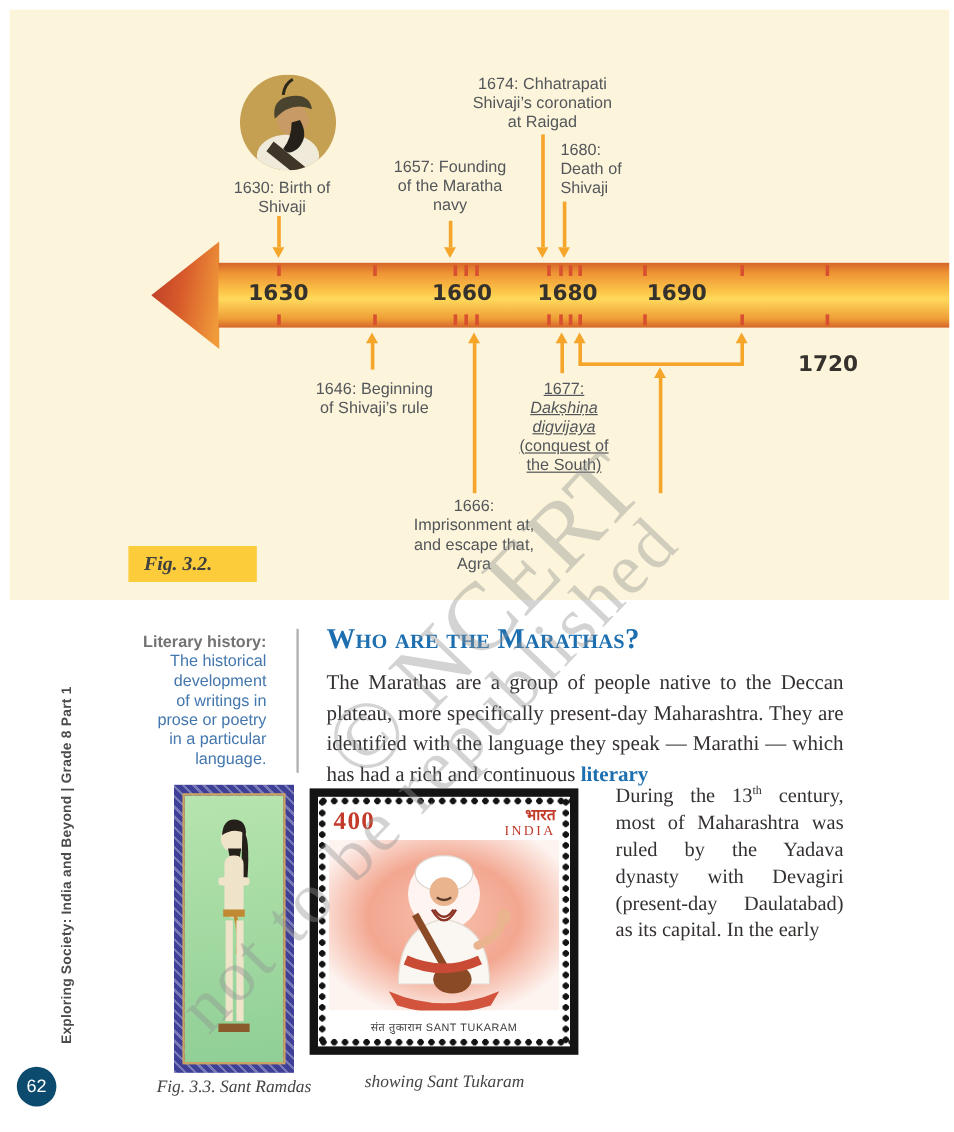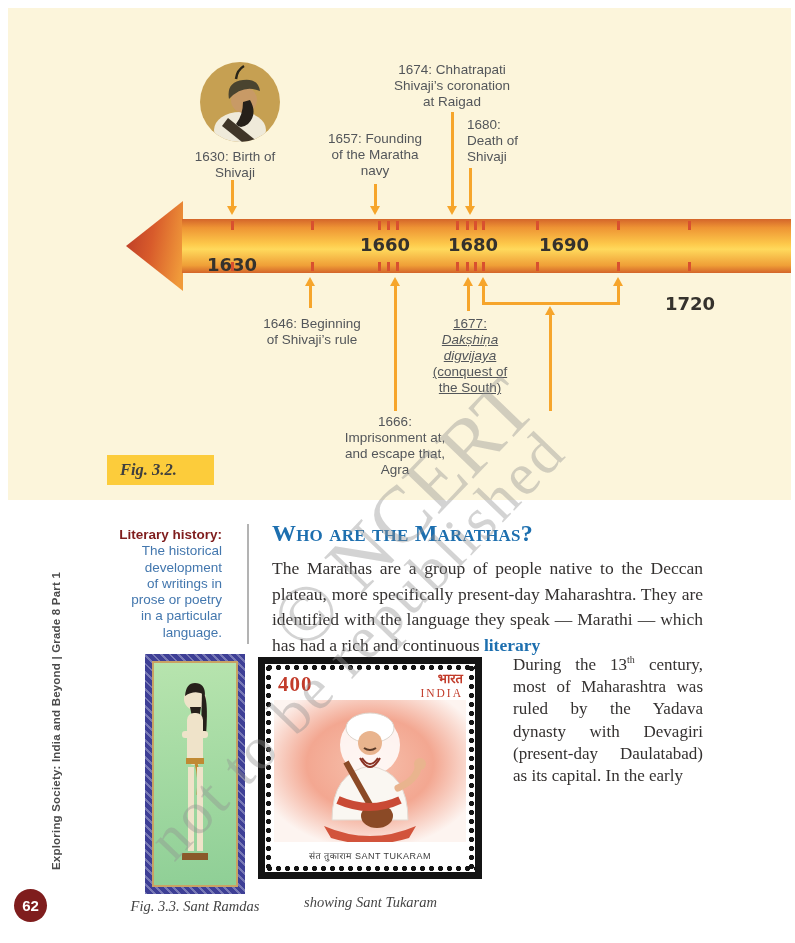--- a/index.html
+++ b/index.html
@@ -33,21 +33,21 @@
 
   
   .wm{position:absolute;font-family:"Liberation Serif",serif;color:rgba(145,145,145,0.40);
       pointer-events:none;z-index:6;white-space:nowrap;}
   #wm1{left:285px;top:590px;font-size:80px;transform:rotate(-46deg);transform-origin:0 50%;}
   #wm2{left:160px;top:815px;font-size:60px;letter-spacing:3px;transform:rotate(-46deg);transform-origin:0 50%;}
 
   
   .sidebar-def{position:absolute;left:97px;top:527px;width:125px;text-align:right;z-index:3;
       font-size:13.5px;line-height:16.3px;color:#4377AE;white-space:pre-line;}
-  .sidebar-def .term{color:#7f1d1d;font-weight:bold;}
+  .sidebar-def .term{color:#737373;font-weight:bold;}
   .v-divider{position:absolute;left:247px;top:524px;width:1.5px;height:120px;background:#b3b3b3;z-index:3;}
   .heading{position:absolute;left:272px;top:520px;z-index:3;font-family:"Liberation Serif",serif;
       font-variant:small-caps;font-weight:bold;font-size:24px;color:#1D6FAF;letter-spacing:0.2px;}
   .body-p1{position:absolute;left:272px;top:556px;width:431px;z-index:3;
       font-family:"Liberation Serif",serif;font-size:17.5px;line-height:25.7px;color:#343130;
       text-align:justify;}
   .term-blue{color:#1D6FAF;font-weight:bold;}
   .col-text{position:absolute;left:513px;top:649px;width:190px;z-index:3;
       font-family:"Liberation Serif",serif;font-size:17px;line-height:22.3px;color:#343130;
       text-align:justify;}
@@ -79,21 +79,21 @@
   .stamp-country .en{font-size:11.5px;letter-spacing:2px;font-family:"Liberation Serif",serif;}
   .stamp-art{position:absolute;left:9px;top:36px;}
   .stamp-subject{position:absolute;left:0;right:0;bottom:10px;text-align:center;font-size:9px;
       color:#3a3a3a;letter-spacing:0.5px;}
 
   
   .v-title{position:absolute;left:50px;top:612px;height:258px;z-index:3;writing-mode:vertical-rl;
       transform:rotate(180deg);font-weight:bold;font-size:11.5px;color:#4b4b4b;white-space:nowrap;
       letter-spacing:0.2px;}
   .page-num{position:absolute;left:14px;top:889px;width:33px;height:33px;border-radius:50%;
-      background:#7f1d1d;color:#fff;font-weight:bold;font-size:15px;display:flex;
+      background:#0c4a6e;color:#fff;font-weight:normal;font-size:15px;display:flex;
       align-items:center;justify-content:center;z-index:3;}
 </style>
 </head>
 <body>
 
 <div class="page">
 
   <div class="panel"></div>
 
   <div id="tl-layer">
@@ -106,21 +106,21 @@
         <ellipse cx="40" cy="68" rx="26" ry="18" fill="#EFEADA"></ellipse>
         <path d="M28 56 L58 80 L42 80 L22 64 Z" fill="#3F3528"></path>
         <circle cx="44" cy="38" r="13" fill="#C89A66"></circle>
         <path d="M50 38 q8 14 -2 24 q-8 6 -12 0 q7 -9 7 -22 z" fill="#26201A"></path>
         <path d="M29 37 q-3 -17 14 -19 q15 -2 17 11 q-17 -7 -31 8 z" fill="#4A442F"></path>
         <path d="M36 17 q1 -9 8 -13" stroke="#2A2619" stroke-width="2.5" fill="none"></path>
       </svg>
     </div>
 
     <div class="fig-label">Fig. 3.2.</div>
-  <div class="tl-year" style="left: 202px; top: 234px; width: 60px; margin-top: 20px;">1630</div>
+  <div class="tl-year" style="left: 202px; top: 234px; width: 60px;">1630</div>
       <div class="tl-year" style="left: 355px; top: 234px; width: 60px;">1660</div>
       <div class="tl-year" style="left: 443px; top: 234px; width: 60px;">1680</div>
       <div class="tl-year" style="left: 534px; top: 234px; width: 60px;">1690</div>
       <div class="tl-year" style="left: 660px; top: 248px; width: 60px; margin-top: 45px;">1720</div>
       <div class="tl-tick" style="left: 231px; top: 221px;"></div>
       <div class="tl-tick" style="left: 231px; top: 262px;"></div>
       <div class="tl-tick" style="left: 311px; top: 221px;"></div>
       <div class="tl-tick" style="left: 311px; top: 262px;"></div>
       <div class="tl-tick" style="left: 378px; top: 221px;"></div>
       <div class="tl-tick" style="left: 378px; top: 262px;"></div>

